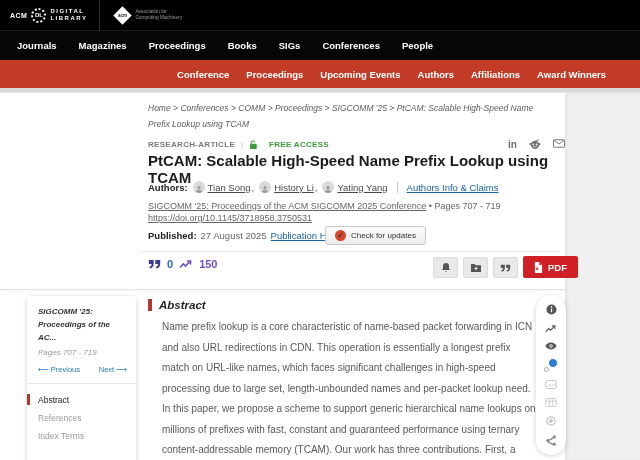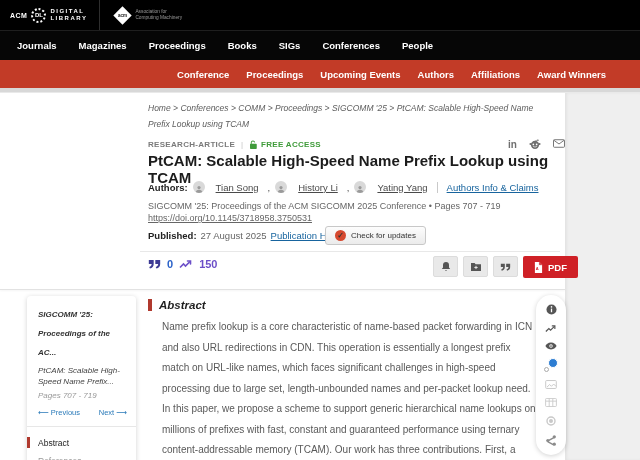--- a/index.html
+++ b/index.html
@@ -35,67 +35,67 @@
   .right-gray { position:absolute; left:565px; top:93px; width:75px; height:367px; background:#efefef; box-shadow:inset 2px 0 3px rgba(0,0,0,.05); }
 
   
   .breadcrumb { position:absolute; left:148px; top:100px; width:404px; font-size:8.5px; font-style:italic; color:#5d5d5d; line-height:16px; }
   .breadcrumb a { color:#5d5d5d; cursor:pointer; }
 
   
   .metarow { position:absolute; left:148px; top:140px; display:flex; align-items:center; gap:6px; }
   .type-label { font-size:8px; font-weight:bold; color:#7a7a7a; letter-spacing:.3px; }
   .meta-sep { color:#c5c5c5; font-size:8px; }
-  .free-access { display:flex; align-items:center; gap:4px; color:#3f9b3a; font-size:8px; font-weight:bold; letter-spacing:.3px; }
+  .free-access { display:flex; align-items:center; gap:12px; color:#3f9b3a; font-size:8px; font-weight:bold; letter-spacing:.3px; }
   .share-icons { position:absolute; left:508px; top:139px; display:flex; align-items:flex-start; gap:12px; color:#6f6f6f; }
   .linkedin-txt { font-size:10px; font-weight:bold; color:#6f6f6f; }
 
   .title { position:absolute; left:148px; top:152px; width:410px; font-size:15px; font-weight:bold; color:#1c1c1c; }
 
   .authors-row { position:absolute; left:148px; top:181px; display:flex; align-items:center; gap:5px; font-size:9.5px; }
   .authors-label { font-weight:bold; color:#222; }
-  .author { display:flex; align-items:center; gap:11px; }
+  .author { display:flex; align-items:center; gap:3px; }
   .avatar { width:12px; height:12px; border-radius:50%; background:#d9d9d9; display:flex; align-items:flex-end; justify-content:center; overflow:hidden; }
   .author a { color:#4a4a4a; text-decoration:underline; cursor:pointer; }
   .author .comma { color:#4a4a4a; margin-left:-2px; }
   .vdiv { width:1px; height:11px; background:#c9c9c9; margin:0 4px; }
   .claims-link { color:#17649e; text-decoration:underline; font-size:9.5px; cursor:pointer; }
 
   .venue-row { position:absolute; left:148px; top:201px; font-size:9px; color:#666; }
-  .venue-row a { color:#666; cursor:pointer; }
+  .venue-row a { color:#666; text-decoration:underline; cursor:pointer; }
   .doi-row { position:absolute; left:148px; top:213px; font-size:9px; }
   .doi-row a { color:#666; text-decoration:underline; cursor:pointer; }
 
   .pub-row { position:absolute; left:148px; top:230px; display:flex; align-items:center; gap:4px; font-size:9.5px; }
   .pub-label { font-weight:bold; color:#222; }
   .pub-date { color:#666; }
   .pubhist-link { color:#17649e; text-decoration:underline; cursor:pointer; }
   .check-btn { position:absolute; left:325px; top:226px; display:flex; align-items:center; gap:5px; background:linear-gradient(#fdfdfd,#ebebeb); border:1px solid #c8c8c8; border-radius:3px; padding:3px 9px; cursor:pointer; }
   .check-btn span { font-size:8px; color:#333; }
   .crossmark { width:11px; height:11px; border-radius:50%; background:#d6492f; display:flex; align-items:center; justify-content:center; color:#ffd24a; font-size:7px; font-weight:bold; }
 
   .hr1 { position:absolute; left:140px; top:251px; width:420px; height:1px; background:#e8e8e8; }
 
   
   .metrics { position:absolute; left:148px; top:258px; display:flex; align-items:center; gap:6px; }
   .metric-q { color:#3d3a94; }
   .metric-count0 { font-size:11px; font-weight:bold; color:#2b62c9; }
   .metric-trend { color:#6c4fc8; }
   .metric-count150 { font-size:11px; font-weight:bold; color:#6c4fc8; }
 
-  .actions { position:absolute; left:385px; top:256px; display:flex; align-items:flex-start; gap:5px;padding-left:48px; }
+  .actions { position:absolute; left:385px; top:256px; display:flex; align-items:flex-end; gap:5px;padding-left:48px; }
   .icon-btn { width:25px; height:21px; background:#e9e9e9; border:1px solid #dcdcdc; border-radius:2px; display:flex; align-items:center; justify-content:center; color:#555; cursor:pointer; }
   .pdf-btn { height:22px; background:#cf2026; border-radius:2px; color:#fff; display:flex; align-items:center; gap:5px; padding:0 11px; font-size:9.5px; font-weight:bold; cursor:pointer; }
   .ereader-btn { height:22px; background:#2e77bd; border-radius:2px; color:#fff; display:flex; align-items:center; gap:5px; padding:0 11px; font-size:9.5px; font-weight:bold; cursor:pointer; }
 
   .hr2 { position:absolute; left:0; top:289px; width:565px; height:1px; background:#e2e2e2; box-shadow:0 1px 2px rgba(0,0,0,.06); }
 
   
   .side-card { position:absolute; left:27px; top:296px; width:109px; height:170px; background:#fff; border-radius:4px; box-shadow:0 1px 5px rgba(0,0,0,.18); padding:9px 9px 0 11px; }
-  .sc-venue { font-size:8px; font-weight:bold; font-style:italic; color:#333; line-height:19px; }
+  .sc-venue { font-size:8px; font-weight:bold; font-style:italic; color:#333; line-height:13px; }
   .sc-title { font-size:8px; font-style:italic; color:#444; line-height:10.5px; margin-top:4px; }
   .sc-pages { font-size:8px; font-style:italic; color:#999; margin-top:4px; }
   .sc-nav-links { display:flex; justify-content:space-between; margin-top:8px; font-size:7.5px; color:#2a7ab9; }
   .sc-nav-links span { cursor:pointer; }
   .sc-div { height:1px; background:#e7e7e7; margin:9px -9px 7px -11px; }
   .sc-item { font-size:8.5px; color:#999; padding:4px 0 4px 0; position:relative; cursor:pointer; }
   .sc-item.active { color:#1c1c1c; }
   .sc-item.active::before { content:""; position:absolute; left:-11px; top:3px; width:3px; height:11px; background:#b0392e; }
 
   
@@ -297,21 +297,20 @@
         <text x="2" y="9" font-size="4.5" fill="#cf2026" font-weight="bold">A</text>
       </svg>
     <span>PDF</span>
   </div>
 </div>
 
 <div class="hr2"></div>
 
 <div class="side-card">
   <div class="sc-venue">SIGCOMM '25: Proceedings of the AC...</div>
-  <div class="sc-title">PtCAM: Scalable High-Speed Name Prefix...</div>
   <div class="sc-pages">Pages 707 - 719</div>
   <div class="sc-nav-links">
     <span><span>⟵</span> <span>Previous</span></span>
     <span><span>Next</span> <span>⟶</span></span>
   </div>
   <div class="sc-div"></div>
   <div class="sc-item active">Abstract</div>
   <div class="sc-item">References</div>
   <div class="sc-item">Index Terms</div>
 

